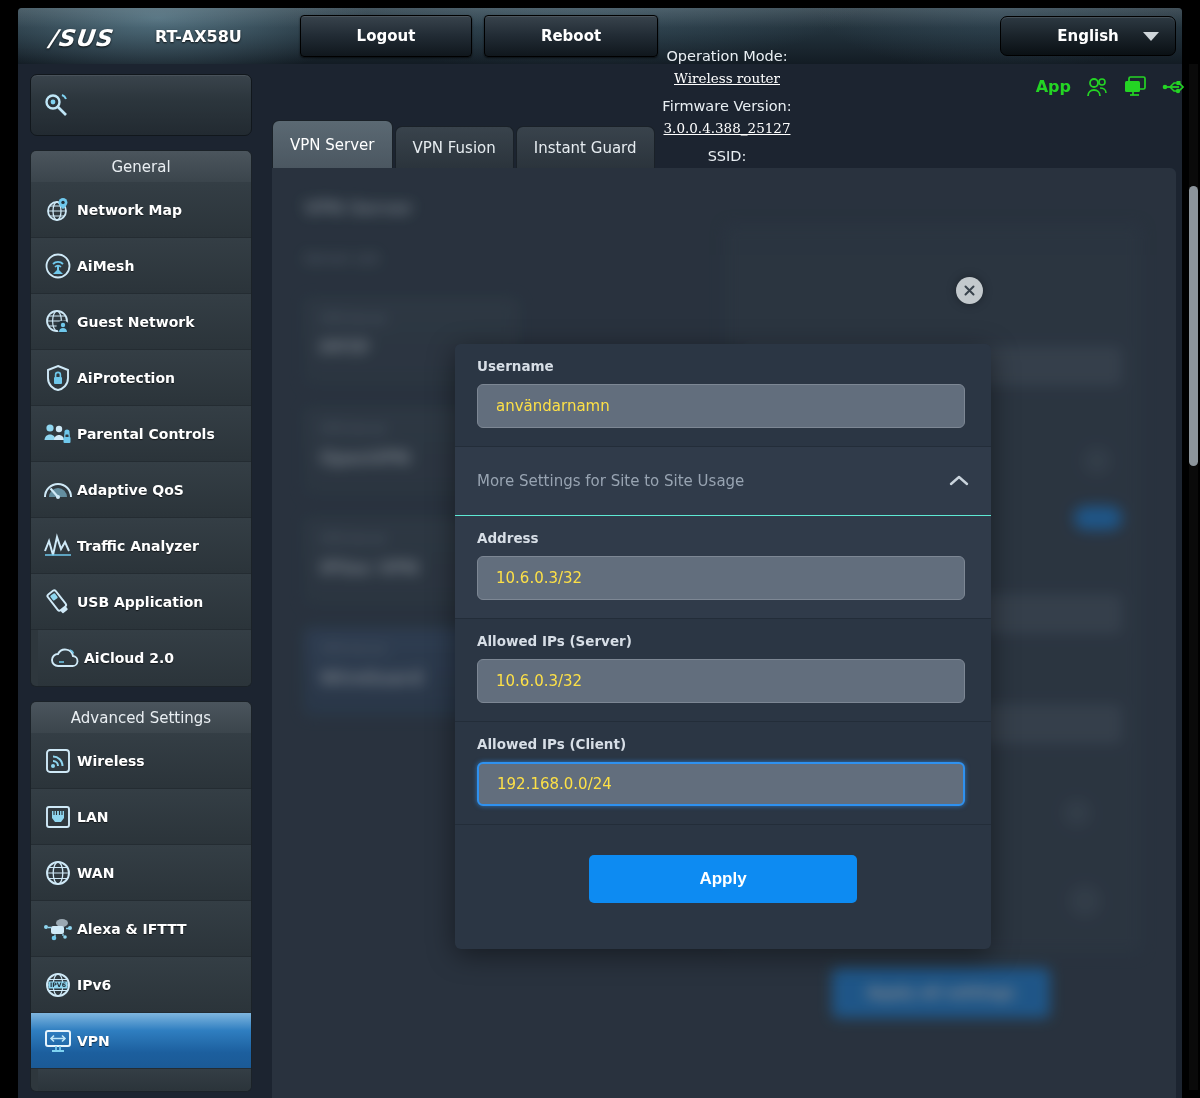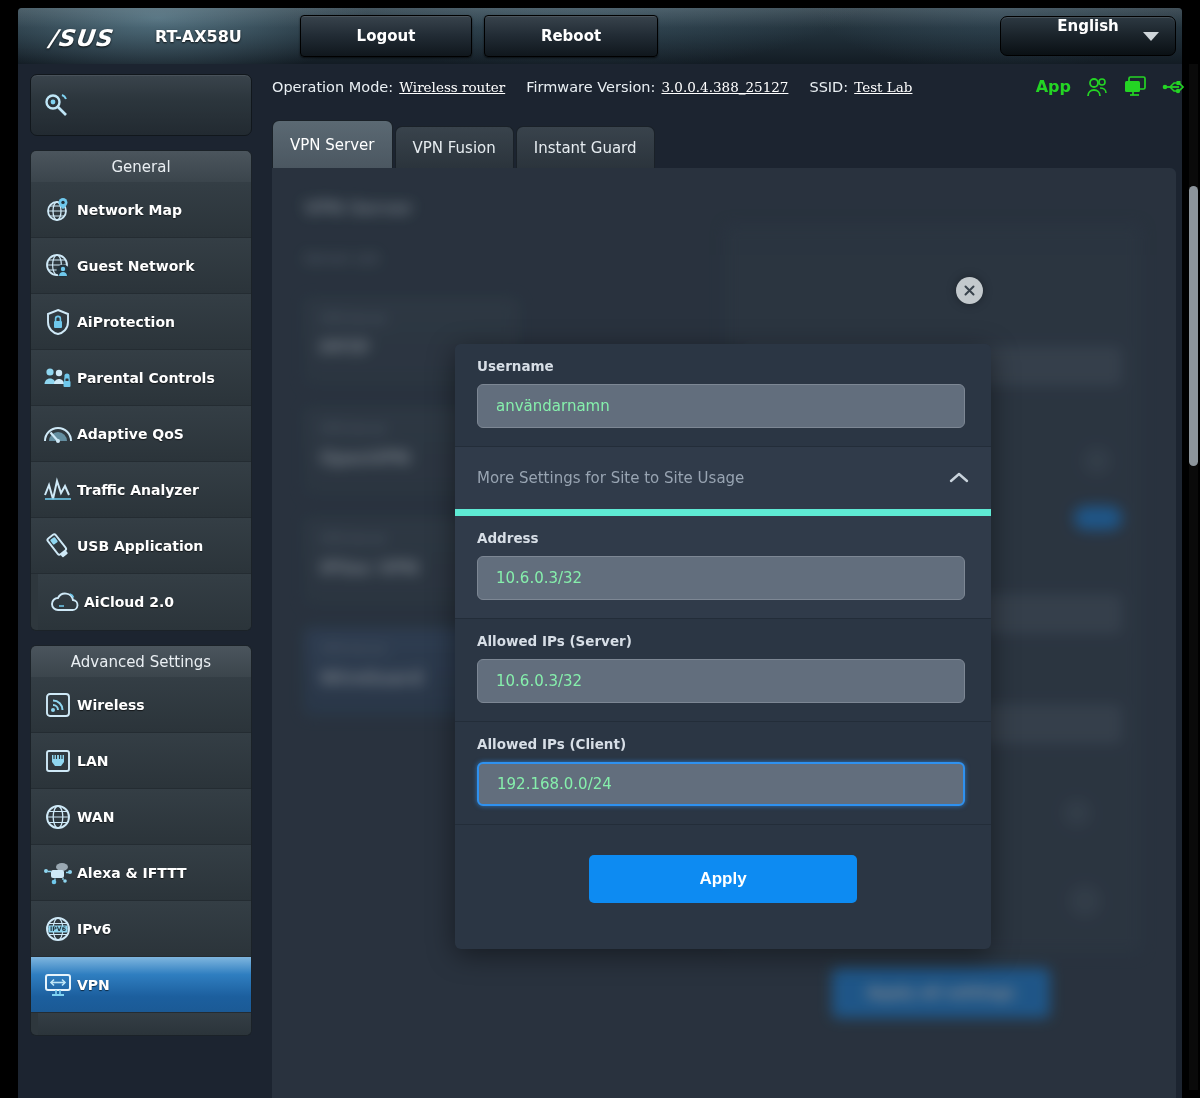--- a/index.html
+++ b/index.html
@@ -60,37 +60,37 @@
     box-shadow: inset 0 1px 0 rgba(255,255,255,.10), 0 1px 2px rgba(0,0,0,.6);
     cursor: pointer;
   }
   #btn-logout { left: 300px; width: 172px; }
   #btn-reboot { left: 484px; width: 174px; }
 
   .lang-select {
     position: absolute; left: 1000px; top: 16px; width: 176px; height: 40px;
     background: linear-gradient(180deg,#2d3942 0%, #1a232a 50%, #0a1014 100%);
     border: 1px solid #000; border-radius: 7px;
-    display: flex; align-items: flex-start; justify-content: center;
+    display: flex; align-items: center; justify-content: center;
     color: #fff; font-size: 15px; font-weight: bold;
     box-shadow: inset 0 1px 0 rgba(255,255,255,.12);
     cursor: pointer;
   }
   .lang-caret {
     position: absolute; right: 16px; top: 15px;
     width: 0; height: 0;
     border-left: 8px solid transparent; border-right: 8px solid transparent;
     border-top: 9px solid #cfd6da;
   }
 
   
   .infobar {
-    position: absolute; left: 272px; top: 64px; width: 910px; height: 46px;
+    position: absolute; left: 272px; top: 48px; width: 910px; height: 46px;
     color: #e8eef2; font-size: 14.5px;
-    display: flex; align-items: center; gap: 6px;
+    display: flex; align-items: center; gap: 6px; flex-direction: column;
   }
   .infobar .lbl { color: #e9eff3; }
   .infobar .val {
     color: #fff; font-weight: normal; text-decoration: underline;
     font-family: "DejaVu Serif", serif; font-size: 13.5px; cursor: pointer;
   }
   .infobar .sep { width: 9px; }
 
   .top-icons {
     position: absolute; right: 14px; top: 76px;
@@ -238,32 +238,32 @@
   }
   .sec.alt { background:#303b4a; }
   .sec .flabel {
     color:#d7dee6; font-size:13.5px; font-weight:bold;
     margin-bottom: 10px; display:block;
   }
   .field {
     width: 488px; height: 44px;
     background:#626e7d;
     border: 1px solid #7d8794; border-radius: 6px;
-    color:#86efac; font-size:15px;
+    color:#fde047; font-size:15px;
     display:flex; align-items:center; padding: 0 18px;
     cursor: text;
   }
   .field.focused {
     border: 2px solid #2f91ef;
     box-shadow: 0 0 5px rgba(47,145,239,.7);
   }
 
   .collapse-row {
     height: 69px; background:#303b4a;
-    border-bottom: 7px solid #5eead4;
+    border-bottom: 1px solid #5eead4;
     display:flex; align-items:center; justify-content:space-between;
     padding: 0 22px; cursor:pointer;gap:20px;
   }
   .collapse-row .ctxt { color:#98a4b2; font-size:15px; }
 
   .apply-sec {
     padding: 30px 0 40px 0; background:#2b3644;
     display:flex; justify-content:center;
   }
   .apply-btn {
@@ -369,20 +369,32 @@
             <circle cx="13" cy="15" r="9" fill="none" stroke="#cfe9f7" stroke-width="1.8"></circle>
             <ellipse cx="13" cy="15" rx="4" ry="9" fill="none" stroke="#cfe9f7" stroke-width="1.3"></ellipse>
             <path d="M4 15h18M5.6 10h14.8M5.6 20h14.8" stroke="#cfe9f7" stroke-width="1.2"></path>
             <path d="M19 2a4.4 4.4 0 0 1 4.4 4.4c0 3-4.4 6.6-4.4 6.6s-4.4-3.6-4.4-6.6A4.4 4.4 0 0 1 19 2z" fill="#6fc8ec"></path>
             <circle cx="19" cy="6.4" r="1.7" fill="#22323c"></circle>
           </svg>
         </span>
         <span class="label">Network Map</span>
       </div>
 
+      <div class="menu-item">
+        <span class="icn">
+          <svg width="28" height="28" viewBox="0 0 28 28">
+            <circle cx="14" cy="14" r="11.5" fill="none" stroke="#cfe9f7" stroke-width="1.8"></circle>
+            <path d="M14 20v-6" stroke="#6fc8ec" stroke-width="2"></path>
+            <path d="M9 12a7 7 0 0 1 10 0" fill="none" stroke="#6fc8ec" stroke-width="1.8"></path>
+            <path d="M11 15a4 4 0 0 1 6 0" fill="none" stroke="#6fc8ec" stroke-width="1.6"></path>
+            <path d="M9 22l5-5 5 5z" fill="#6fc8ec"></path>
+          </svg>
+        </span>
+        <span class="label">AiMesh</span>
+      </div>
 
       <div class="menu-item">
         <span class="icn">
           <svg width="28" height="28" viewBox="0 0 28 28">
             <circle cx="13" cy="13" r="10" fill="none" stroke="#cfe9f7" stroke-width="1.8"></circle>
             <ellipse cx="13" cy="13" rx="4.4" ry="10" fill="none" stroke="#cfe9f7" stroke-width="1.2"></ellipse>
             <path d="M3 13h20M4.5 8h17M4.5 18h17" stroke="#cfe9f7" stroke-width="1.1"></path>
             <circle cx="19" cy="19" r="6.5" fill="#22323c"></circle>
             <circle cx="19" cy="17" r="2.2" fill="#6fc8ec"></circle>
             <path d="M15 24c0-2.4 1.8-4 4-4s4 1.6 4 4" fill="#6fc8ec"></path>

